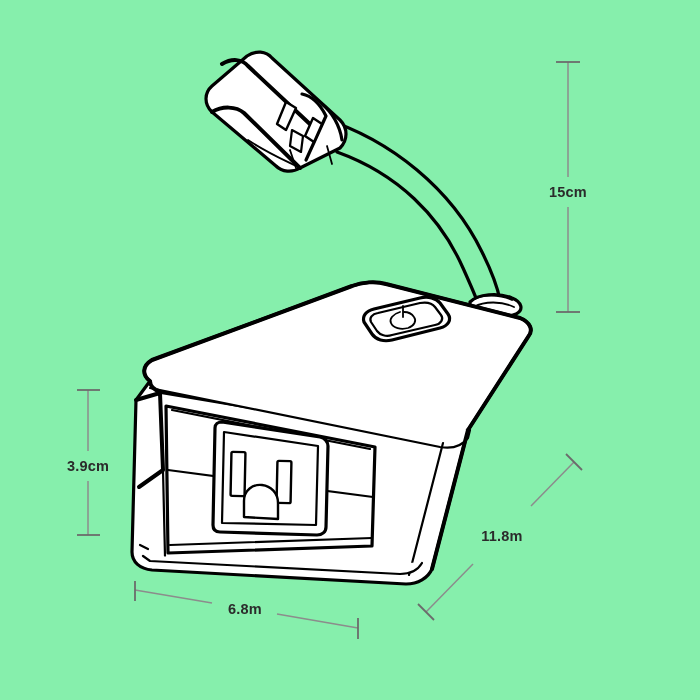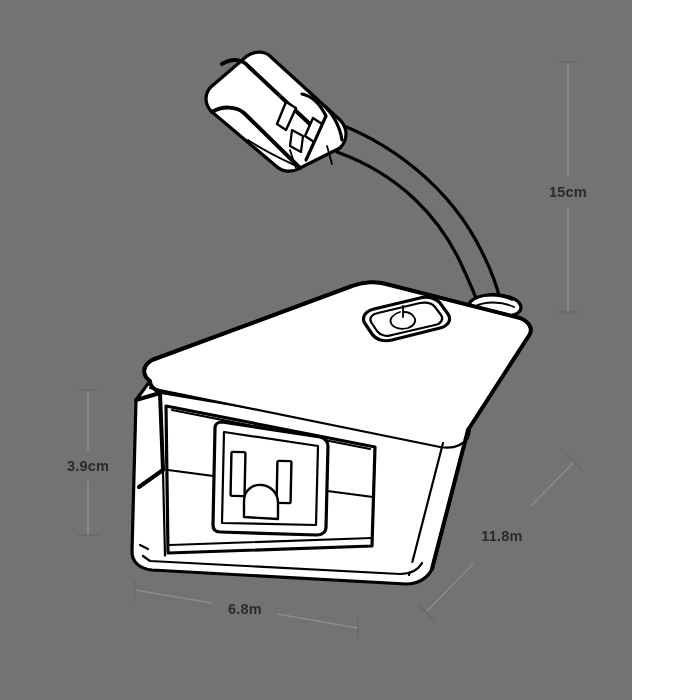--- a/index.html
+++ b/index.html
@@ -8,23 +8,23 @@
     background: #ffffff;
   }
   body {
     width: 700px;
     height: 700px;
     font-family: "Liberation Sans", sans-serif;
     overflow: hidden;
   }
   #stage {
     position: relative;
-    width: 632px;
+    width: 700px;
     height: 700px;
-    background: #737373;
+    background: #86efac;
   }
   svg.canvas {
     position: absolute;
     top: 0;
     left: 0;
     width: 700px;
     height: 700px;
     display: block;
   }
   

